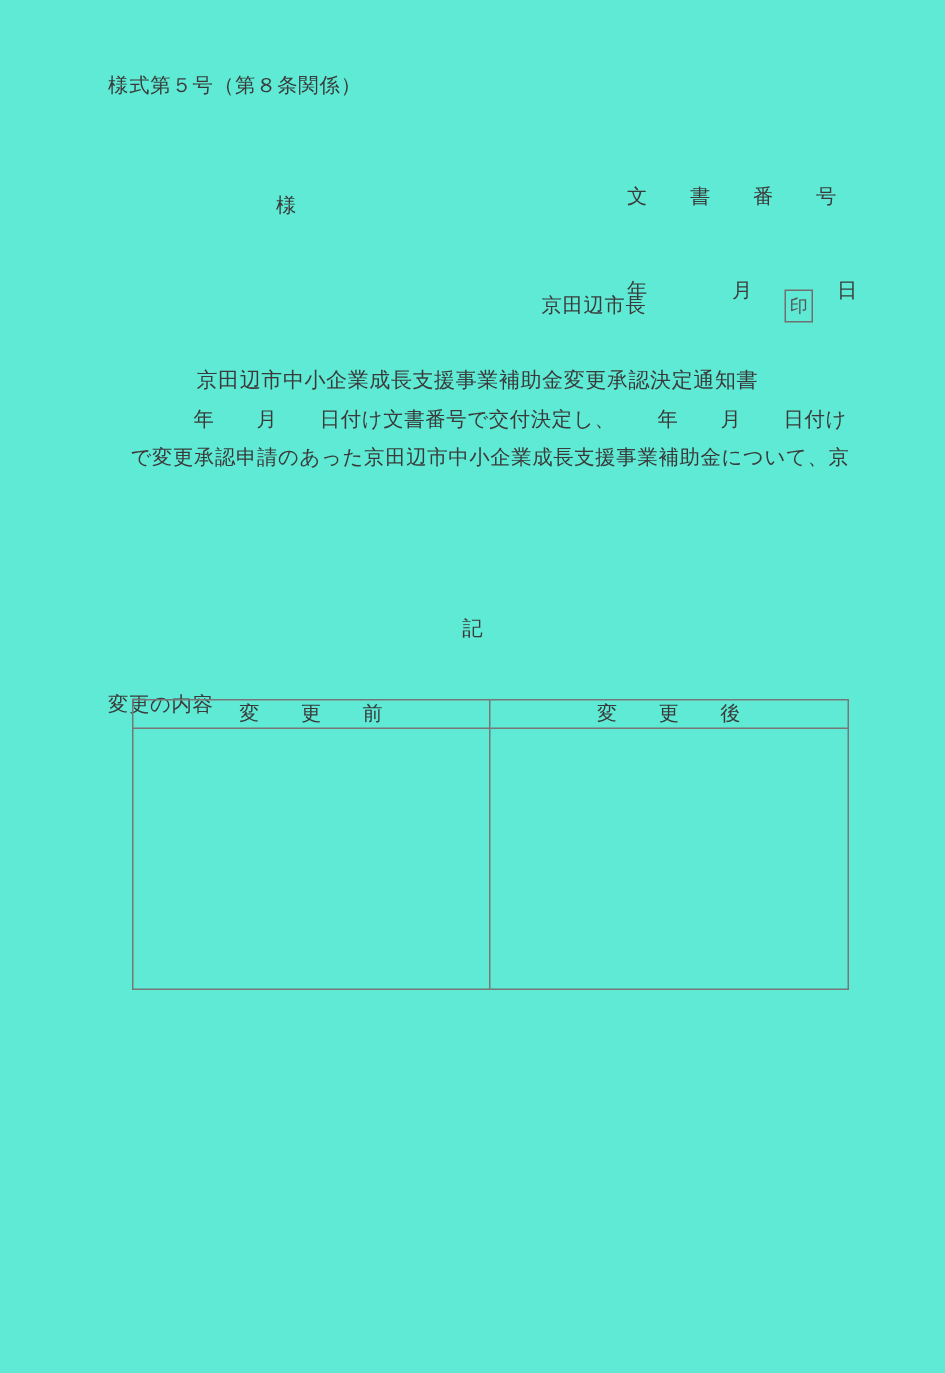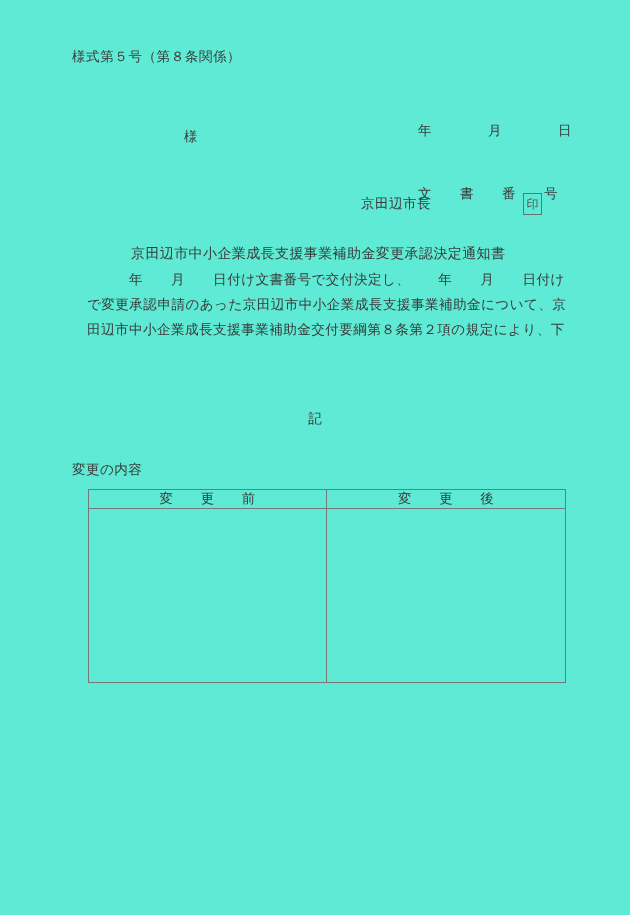--- a/index.html
+++ b/index.html
@@ -136,21 +136,21 @@
     top: 461px;
     font-size: 13.6px;
     letter-spacing: 0.4px;
     white-space: pre;
   }
 
   
   .change-table {
     position: absolute;
     left: 88px;
-    top: 489px;
+    top: 466px;
     width: 475px;
     border-collapse: collapse;
     table-layout: fixed;
     border-radius: 16px;
   }
   .change-table th,
   .change-table td {
     border: 1px solid #777777;
     font-weight: normal;
     font-size: 13.4px;
@@ -172,37 +172,36 @@
   .col-after  { width: 238px; }
 </style>
 </head>
 <body>
 
 <div class="page">
 
   <div class="form-no">様式第５号（第８条関係）</div>
 
   <div class="doc-meta">
+    <span class="line">文　　書　　番　　号</span>
     <span class="line">年　　　　月　　　　日</span>
-    <span class="line">文　　書　　番　　号</span>
   </div>
 
   <div class="addressee">様</div>
 
   <div class="issuer-row">
     <span class="issuer-name">京田辺市長</span>
     <span class="seal-box">印</span>
   </div>
 
   <div class="doc-title">京田辺市中小企業成長支援事業補助金変更承認決定通知書</div>
 
   <div class="body-text">
     <span class="bline just">　　　年　　月　　日付け文書番号で交付決定し、　　年　　月　　日付け</span>
     <span class="bline just">で変更承認申請のあった京田辺市中小企業成長支援事業補助金について、京</span>
-    <span class="bline just">田辺市中小企業成長支援事業補助金交付要綱第８条第２項の規定により、下</span>
   </div>
 
   <div class="ki">記</div>
 
   <div class="section-label">変更の内容</div>
 
   <table class="change-table">
     <thead>
       <tr>
         <th class="col-before">変　　更　　前</th>

